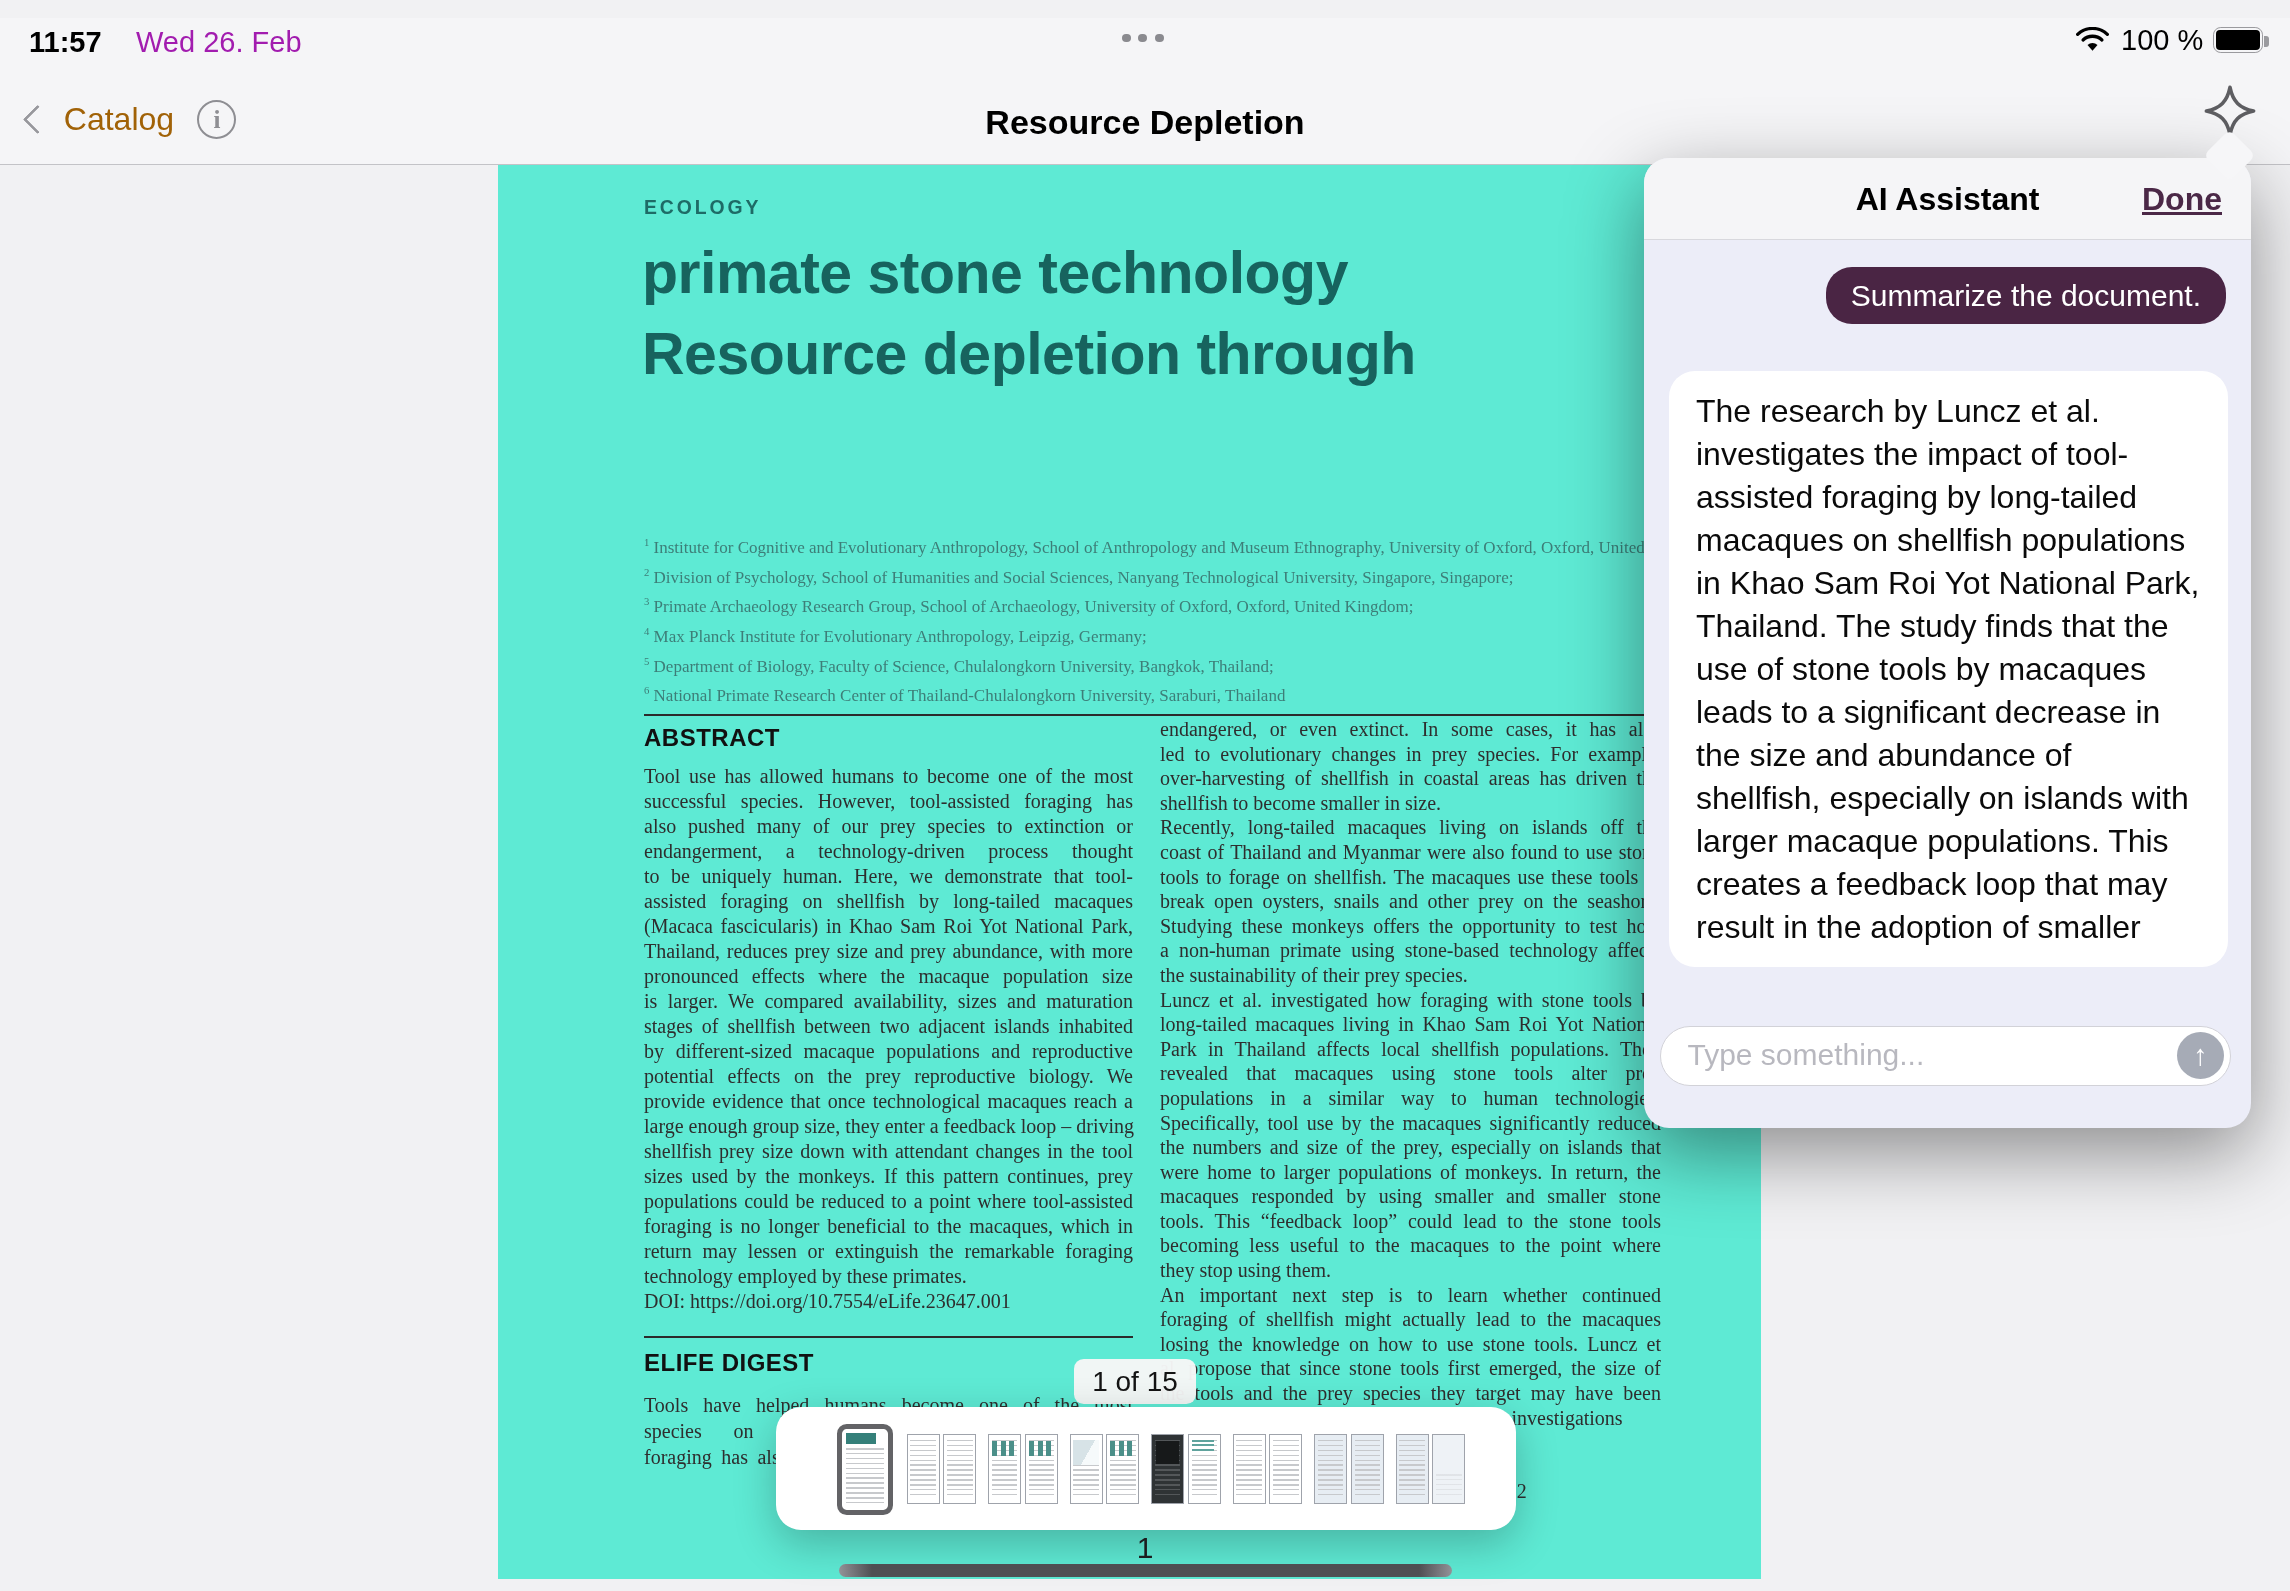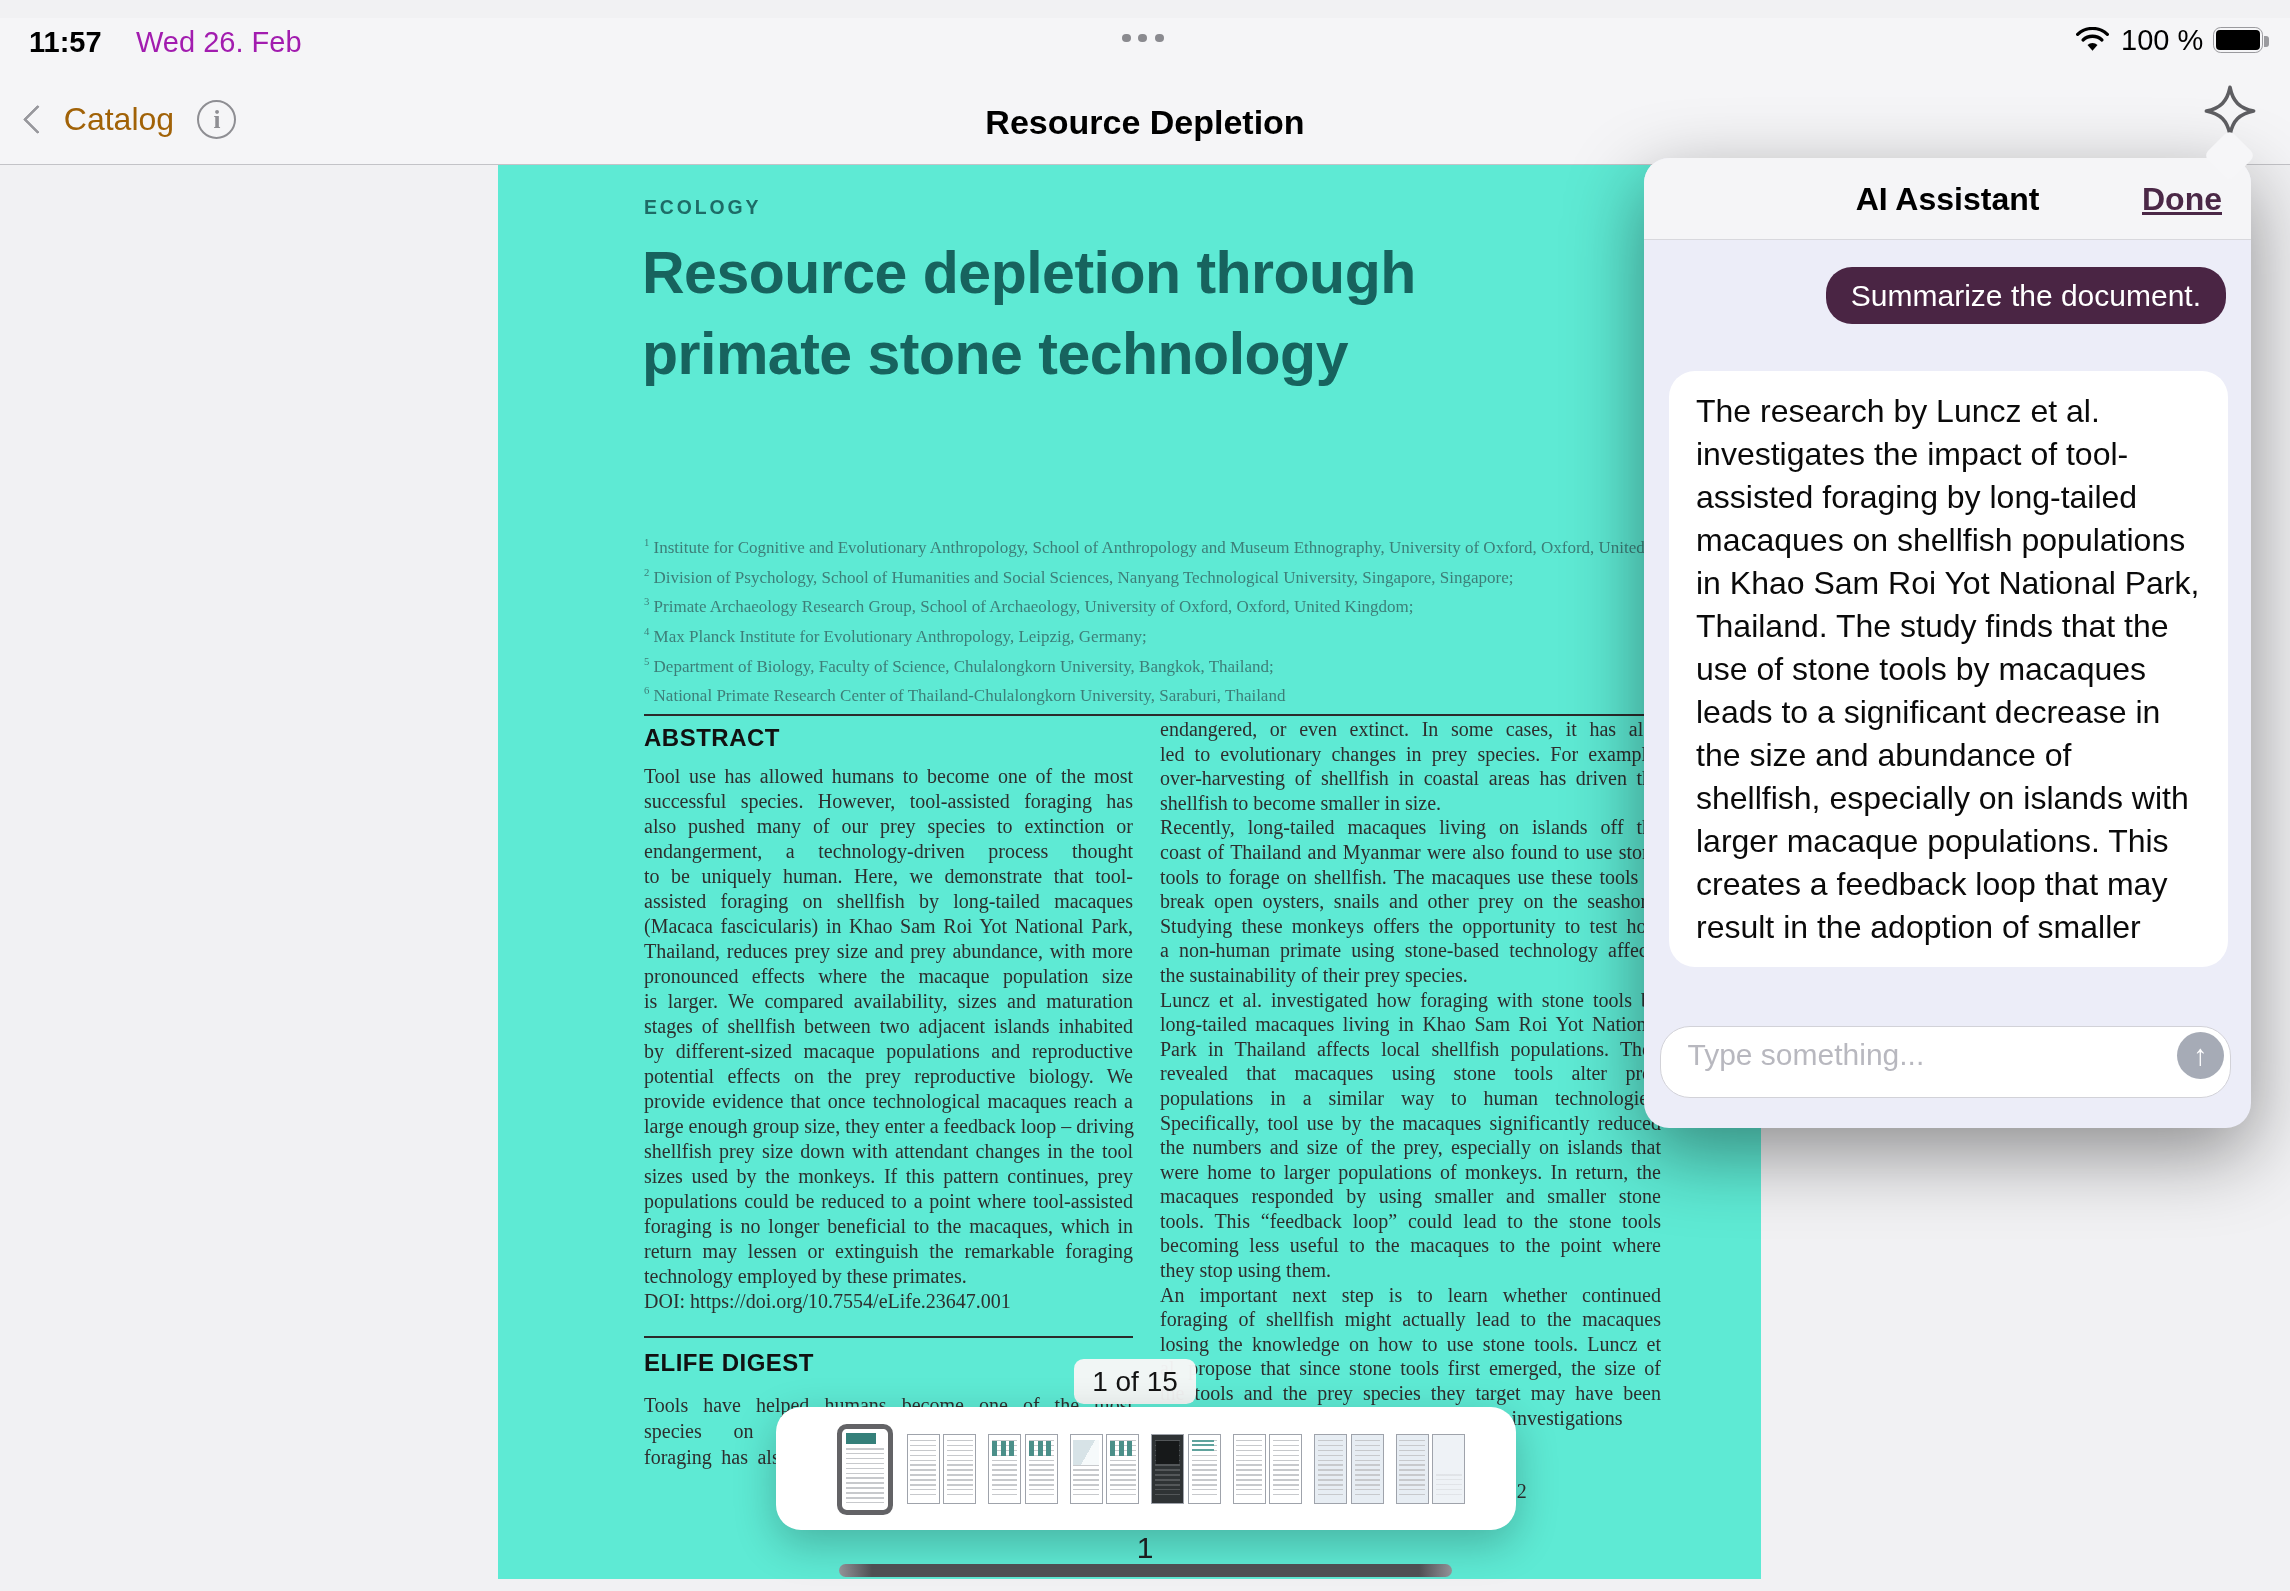--- a/index.html
+++ b/index.html
@@ -96,21 +96,21 @@
     transform:rotate(45deg); border-radius:6.8px; z-index:51; }
   .ai-panel { position:absolute; left:1644px; top:158px; width:607px; height:970px; z-index:50;
     background:#ecedf8; border-radius:25px; overflow:hidden; box-shadow:0 25px 78px rgba(0,0,0,0.42); }
   .ai-header { position:relative; height:82px; background:#f5f5f7; border-bottom:1px solid #d8d8dd; }
   .ai-title { position:absolute; left:0; right:0; top:23px; text-align:center; font-size:32px; font-weight:700; color:#000; }
   .ai-done { position:absolute; right:29px; top:23px; font-size:32px; font-weight:600; color:#4b2847; cursor:default;text-decoration:underline; }
   .msg-user { position:absolute; right:25px; top:109px; max-width:485px; background:#4a2544; color:#fff;
     border-radius:26px; padding:11.6px 25px; font-size:30px; }
   .msg-ai { position:absolute; left:25px; top:213px; width:559px; background:#fff; color:#0a0a0a;
     border-radius:26px; padding:19.4px 25px 17.5px 27px; font-size:32px; line-height:43px; }
-  .chat-input-wrap { position:absolute; left:15.5px; top:868px; width:571px; height:72px; background:#fff;
+  .chat-input-wrap { position:absolute; left:15.5px; top:868px; width:571px; height:60px; background:#fff;
     border:1.9px solid #d2d2d8; border-radius:30px; }
   .chat-input { position:absolute; left:27px; top:0; width:456px; height:56px; border:none; outline:none;
     font-size:30px; color:#333; background:transparent; font-family:"Liberation Sans", sans-serif; }
   .chat-input::placeholder { color:#b8b8bf; }
   .send-btn { position:absolute; right:5.8px; top:4.9px; width:47px; height:47px; border-radius:50%;
     background:#a6abb6; color:#fff; display:flex; align-items:center; justify-content:center;
     font-size:29px; font-weight:700; cursor:default; }
 </style>
 </head>
 <body>
@@ -153,22 +153,22 @@
   <div class="page">
     <div class="deco-line" style="left:147px"></div>
     <div class="deco-line" style="left:275px"></div>
     <div class="deco-line" style="left:403px"></div>
     <div class="deco-line" style="left:637px"></div>
     <div class="deco-circle" style="left:186px; top:-25px; width:43px; height:43px"></div>
     <div class="deco-circle" style="left:308px; top:-29px; width:49px; height:49px"></div>
 
     <div class="kicker">ECOLOGY</div>
     <div class="paper-title">
+      <div>primate stone technology</div>
       <div>Resource depletion through</div>
-      <div>primate stone technology</div>
     </div>
     <div class="affils">
         <div><sup>1</sup> Institute for Cognitive and Evolutionary Anthropology, School of Anthropology and Museum Ethnography, University of Oxford, Oxford, United Kingdom;</div>
         <div><sup>2</sup> Division of Psychology, School of Humanities and Social Sciences, Nanyang Technological University, Singapore, Singapore;</div>
         <div><sup>3</sup> Primate Archaeology Research Group, School of Archaeology, University of Oxford, Oxford, United Kingdom;</div>
         <div><sup>4</sup> Max Planck Institute for Evolutionary Anthropology, Leipzig, Germany;</div>
         <div><sup>5</sup> Department of Biology, Faculty of Science, Chulalongkorn University, Bangkok, Thailand;</div>
         <div><sup>6</sup> National Primate Research Center of Thailand-Chulalongkorn University, Saraburi, Thailand</div>
       </div>
 

